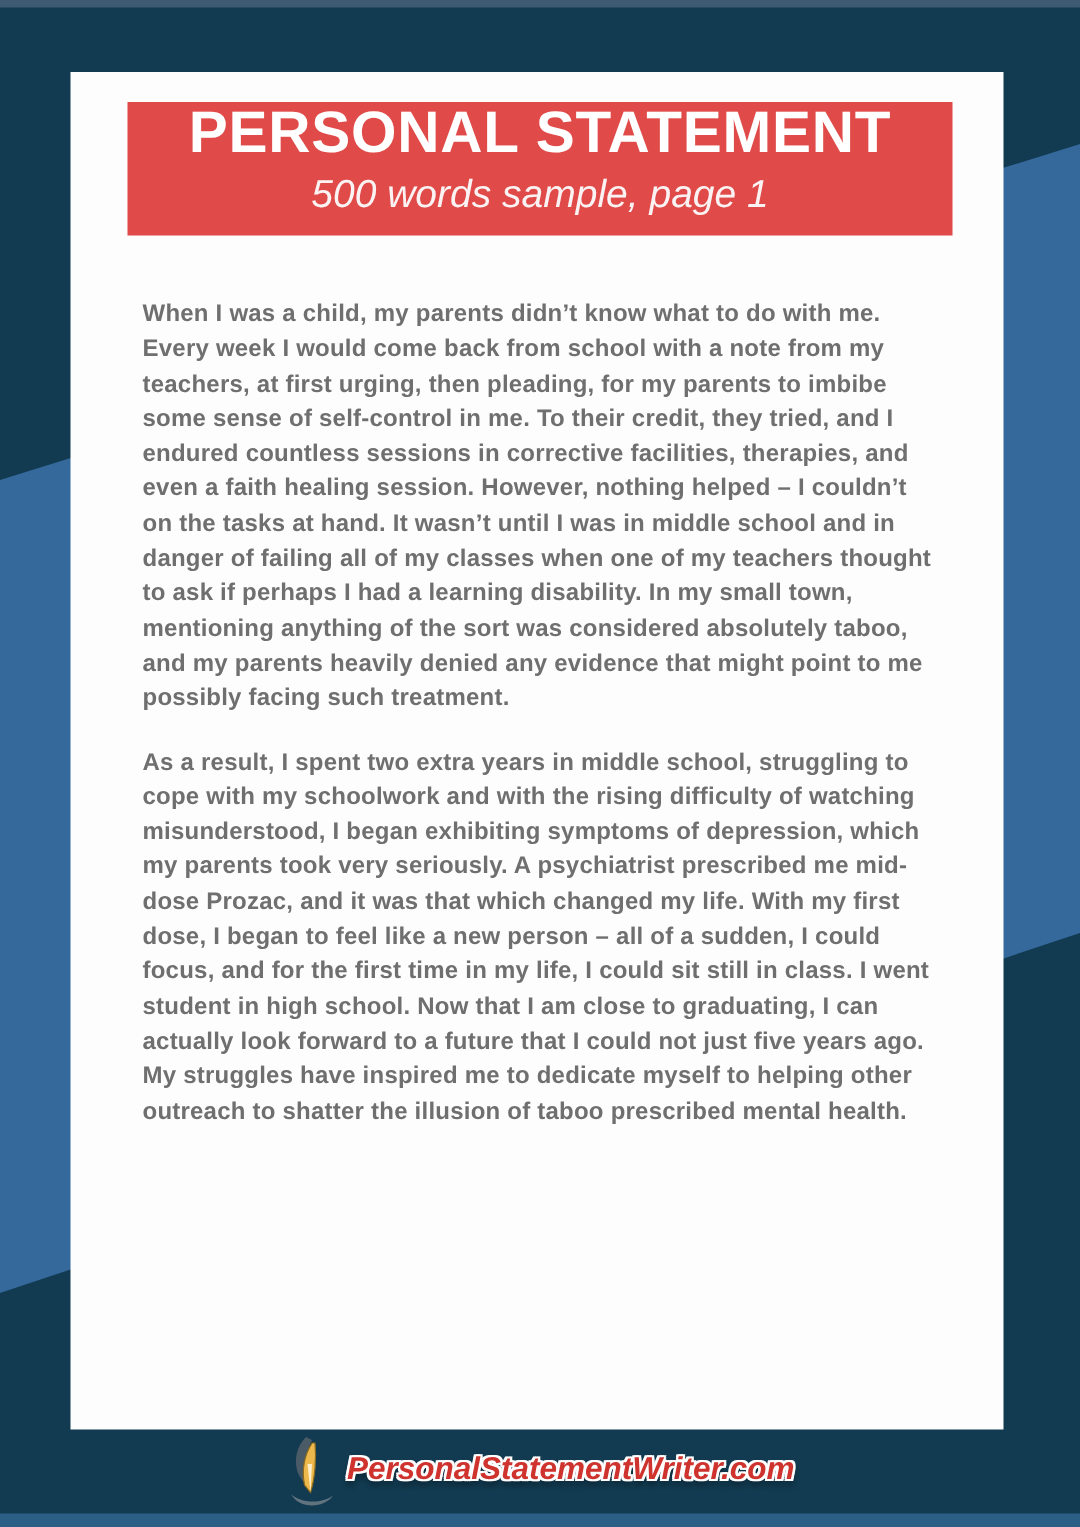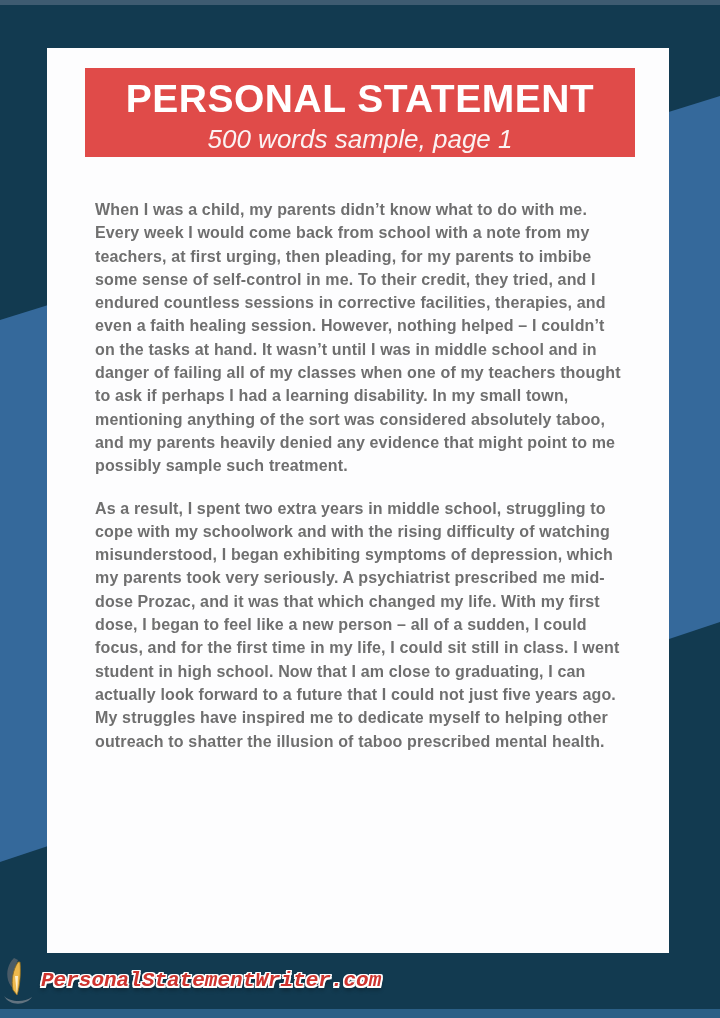--- a/index.html
+++ b/index.html
@@ -15,35 +15,35 @@
     position:absolute;left:47px;top:48px;width:622px;height:905px;
     background:var(--page-white,#FDFDFE);
   }
   .banner{
     position:absolute;left:38px;top:20px;width:550px;height:89px;
     background:var(--banner-red,#E04B49);
     color:#ffffff;text-align:center;
   }
   .banner-title{
     font-weight:bold;font-size:39px;letter-spacing:.5px;
-    margin-top:10px;line-height:1.1;
+    line-height:1.1;
   }
   .banner-subtitle{
     font-style:italic;font-size:26px;margin-top:3px;color:#FBF3F3;
   }
   .body-text{
     position:absolute;left:48px;top:150px;width:548px;
     color:var(--body-text-gray,#6F6F6F);
     font-size:16px;font-weight:bold;letter-spacing:.15px;
   }
   .para{margin:0 0 19px 0;}
   .line{height:23.3px;line-height:23.3px;white-space:nowrap;}
   .footer{
     position:absolute;left:0;top:951px;width:720px;height:58px;
-    display:flex;align-items:center;justify-content:flex-start;gap:5px;font-family:Liberation Mono, monospace;
+    display:flex;align-items:center;justify-content:center;gap:5px;
   }
   .quill{flex:0 0 auto;margin-top:2px;}
   .brand{
     font-size:21px;font-weight:bold;font-style:italic;
     color:var(--logo-red,#CE332E);
     letter-spacing:0;
     text-shadow:
       -1.5px -1.5px 0 #fff, 1.5px -1.5px 0 #fff,
       -1.5px 1.5px 0 #fff, 1.5px 1.5px 0 #fff,
       0 -1.5px 0 #fff, 0 1.5px 0 #fff,
@@ -77,21 +77,21 @@
           <div class="line">Every week I would come back from school with a note from my</div>
           <div class="line">teachers, at first urging, then pleading, for my parents to imbibe</div>
           <div class="line">some sense of self-control in me. To their credit, they tried, and I</div>
           <div class="line">endured countless sessions in corrective facilities, therapies, and</div>
           <div class="line">even a faith healing session. However, nothing helped – I couldn’t</div>
           <div class="line">on the tasks at hand. It wasn’t until I was in middle school and in</div>
           <div class="line">danger of failing all of my classes when one of my teachers thought</div>
           <div class="line">to ask if perhaps I had a learning disability. In my small town,</div>
           <div class="line">mentioning anything of the sort was considered absolutely taboo,</div>
           <div class="line">and my parents heavily denied any evidence that might point to me</div>
-          <div class="line">possibly sample such treatment.</div>
+          <div class="line">possibly facing such treatment.</div>
         </div>
         <div class="para">
           <div class="line">As a result, I spent two extra years in middle school, struggling to</div>
           <div class="line">cope with my schoolwork and with the rising difficulty of watching</div>
           <div class="line">misunderstood, I began exhibiting symptoms of depression, which</div>
           <div class="line">my parents took very seriously. A psychiatrist prescribed me mid-</div>
           <div class="line">dose Prozac, and it was that which changed my life. With my first</div>
           <div class="line">dose, I began to feel like a new person – all of a sudden, I could</div>
           <div class="line">focus, and for the first time in my life, I could sit still in class. I went</div>
           <div class="line">student in high school. Now that I am close to graduating, I can</div>

